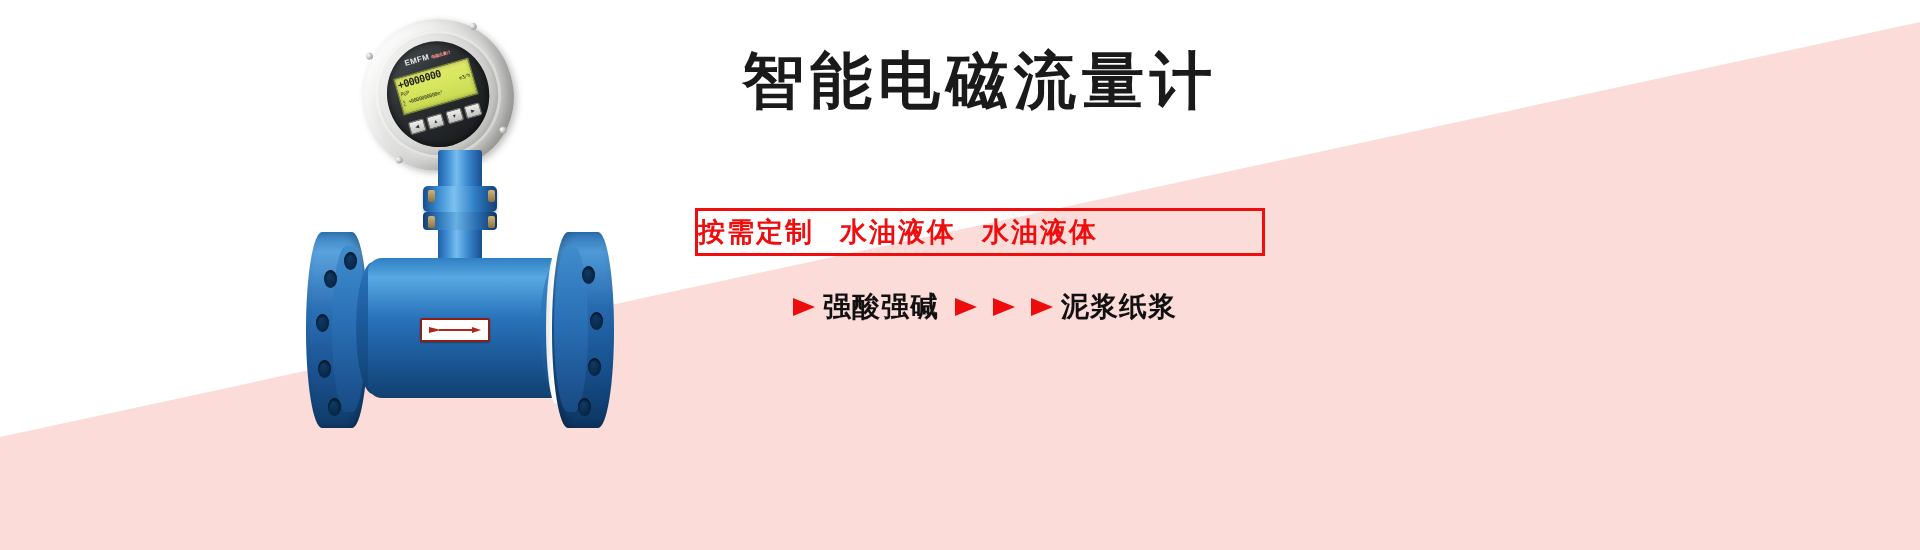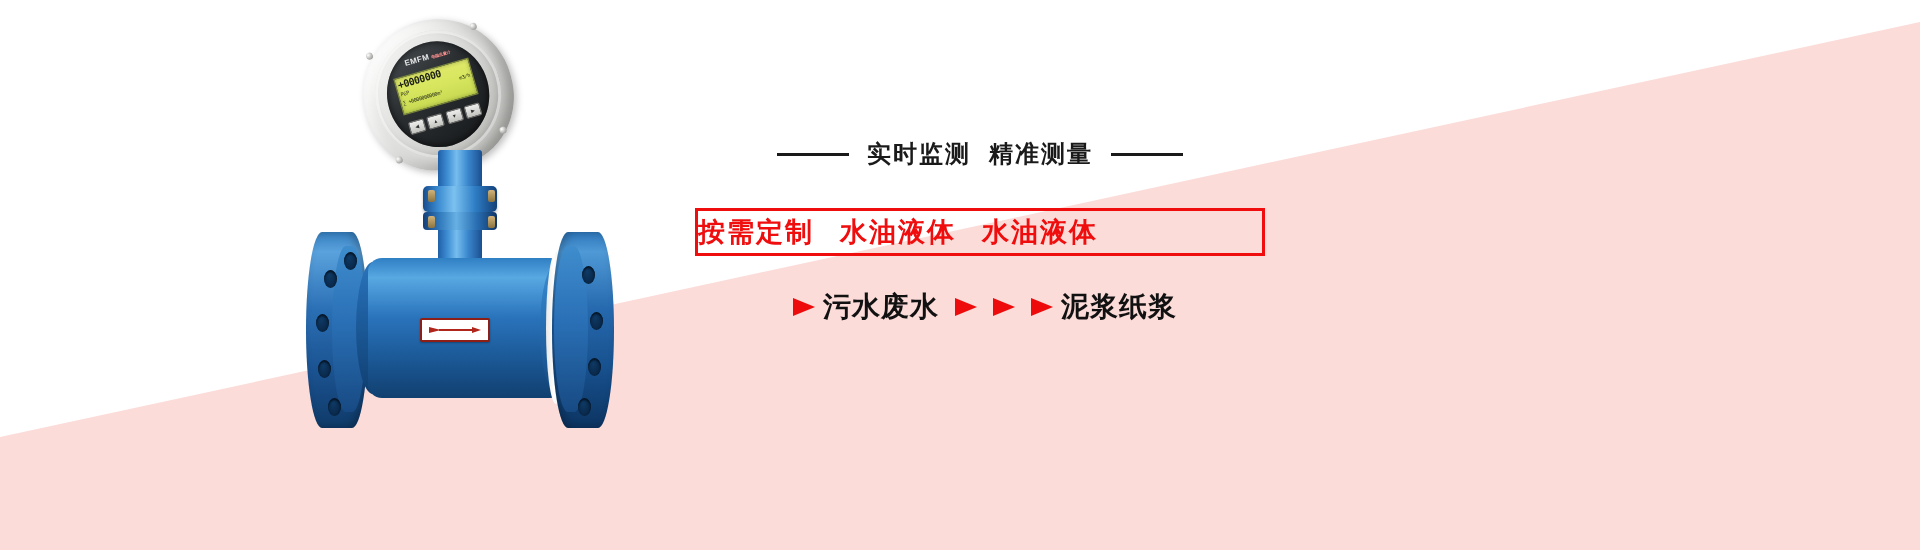--- a/index.html
+++ b/index.html
@@ -509,40 +509,35 @@
       <div class="bolt-hole" style="left:30px; top:34px;"></div>
       <div class="bolt-hole" style="left:38px; top:80px;"></div>
       <div class="bolt-hole" style="left:36px; top:126px;"></div>
       <div class="bolt-hole" style="left:26px; top:166px;"></div>
     </div>
 
   </div>
 
   <div class="content">
 
-
-    <div class="subline">
-      <span class="sub-rule"></span>
-      <span class="sub-text">实时监测</span>
-      <span class="sub-text">精准测量</span>
-      <span class="sub-rule"></span>
-    </div>
+    <div class="headline">智能电磁流量计</div>
+
 
     <div class="promo-box">
       <span class="promo-text">按需定制</span>
       <span class="promo-text"><span class="gap"></span></span>
       <span class="promo-text">水油液体</span>
       <span class="promo-text"><span class="gap"></span></span>
       <span class="promo-text">水油液体</span>
     </div>
 
     <div class="features">
       <div class="feature">
         <span class="feat-arrow"></span>
-        <span class="feat-text">污水废水</span>
+        <span class="feat-text">强酸强碱</span>
       </div>
       <div class="feature">
         <span class="feat-arrow"></span>
       </div>
       <div class="feature">
         <span class="feat-arrow"></span>
       </div>
       <div class="feature">
         <span class="feat-arrow"></span>
         <span class="feat-text">泥浆纸浆</span>

